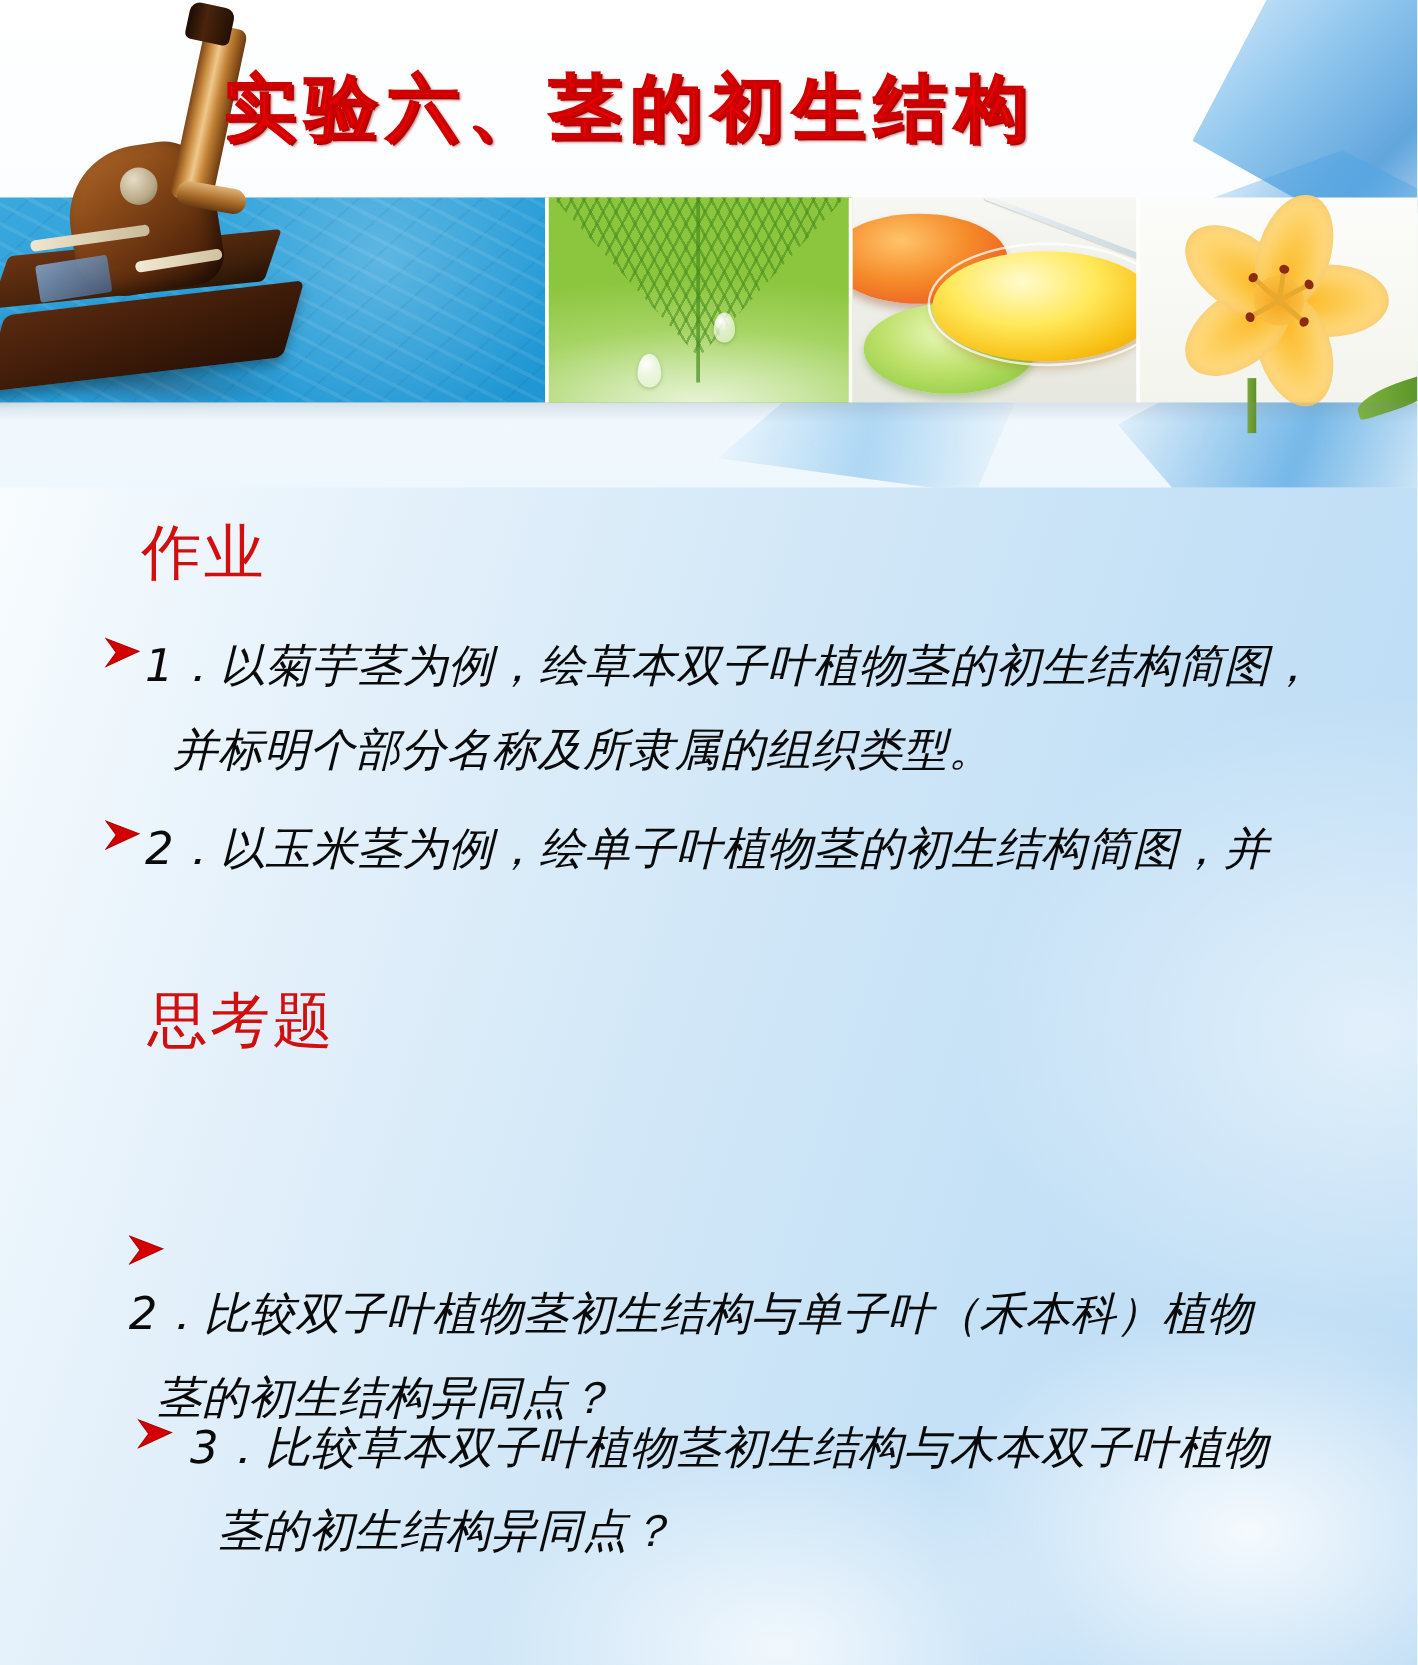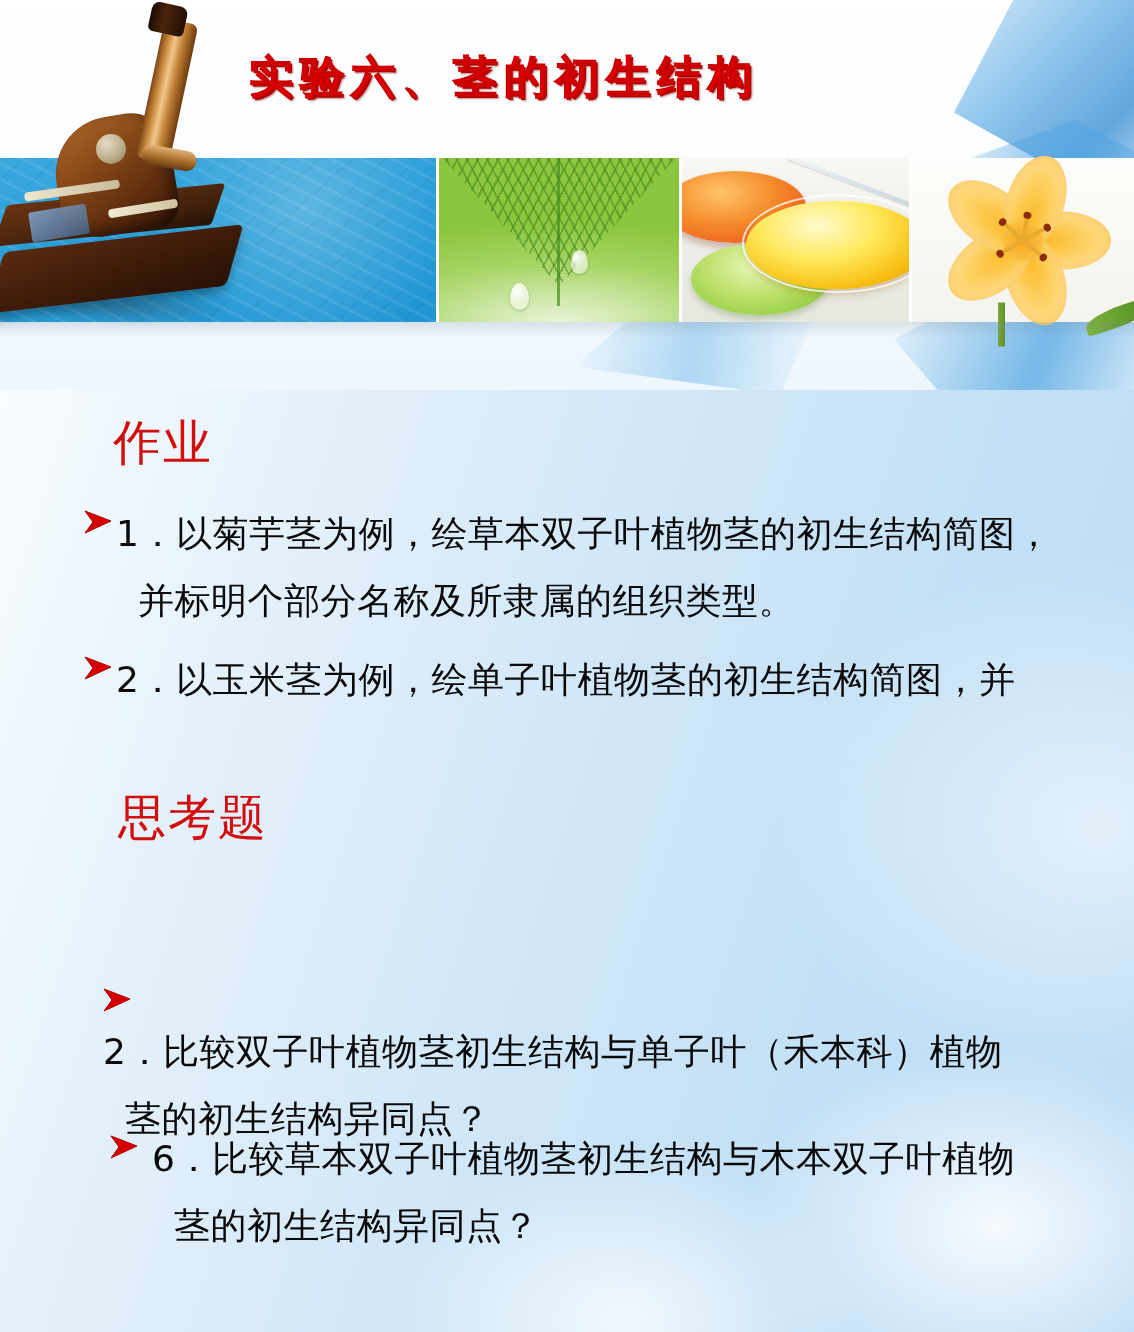--- a/index.html
+++ b/index.html
@@ -148,21 +148,21 @@
   .sc-shadow{position:absolute;left:26px;top:286px;width:210px;height:30px;border-radius:50%;
     background:radial-gradient(ellipse,rgba(60,60,70,.35),rgba(60,60,70,0) 70%);filter:blur(3px);}
 
   .strip-shadow{position:absolute;left:0;top:322px;width:1134px;height:16px;
     background:linear-gradient(180deg,rgba(120,140,160,.22),rgba(120,140,160,0));}
 
   
   .title{
     position:absolute;left:0;top:48px;width:1008px;text-align:center;
     font-family:"DejaVu Sans","Liberation Sans",sans-serif;
-    font-size:44px;font-weight:700;letter-spacing:7px;
+    font-size:58px;font-weight:700;letter-spacing:7px;
     color:#ee0000;
     text-shadow:
       2px 2px 0 #b50000,
       3px 3px 2px rgba(100,0,0,.45),
       0 0 1px #ff2b2b;
     -webkit-text-stroke:1px #cc0000;
     white-space:nowrap;z-index:9;
   }
 
   
@@ -177,21 +177,21 @@
   .head-q{position:absolute;left:118px;top:403px;}
 
   .item{position:absolute;display:flex;align-items:flex-start;}
   .bullet{
     flex:0 0 auto;width:30px;height:40px;margin-right:2px;position:relative;top:9px;
   }
   .bullet svg{display:block;}
   .itxt{
     color:#0a0a0a;font-size:36px;line-height:67px;
     font-family:"DejaVu Sans","Liberation Sans",sans-serif;
-    letter-spacing:.5px;white-space:pre-line;
+    letter-spacing:.5px;white-space:pre-line;font-style:italic;
   }
   .itxt .ln2{display:block;margin-left:22px;}
 
   .hw1{left:84px;top:110px;width:1010px;}
   .hw2{left:84px;top:256px;width:1010px;}
   .q1{left:103px;top:500px;width:1000px;}
   .q2{left:103px;top:588px;width:1000px;flex-direction:column;}
   .q3{left:110px;top:735px;width:1000px;}
   .q3 .bullet{margin-right:12px;}
 </style>
@@ -317,17 +317,17 @@
       <span class="itxt"><span>2．比较双子叶植物茎初生结构与单子叶（禾本科）植物</span><span class="ln2">茎的初生结构异同点？</span></span>
     </div>
 
     <div class="item q3">
       <span class="bullet">
         <svg width="30" height="26" viewBox="0 0 30 26">
           <path d="M1 2 L27 12 L1 24 L9 13 Z" fill="#d40000"></path>
           <path d="M1 2 L27 12 L1 24 L9 13 Z" fill="none" stroke="#b00000" stroke-width="1"></path>
         </svg>
       </span>
-      <span class="itxt"><span>6．比较草本双子叶植物茎初生结构与木本双子叶植物</span><span class="ln2">茎的初生结构异同点？</span></span>
+      <span class="itxt"><span>3．比较草本双子叶植物茎初生结构与木本双子叶植物</span><span class="ln2">茎的初生结构异同点？</span></span>
     </div>
 
   </div>
 </div>
 
 </body></html>

